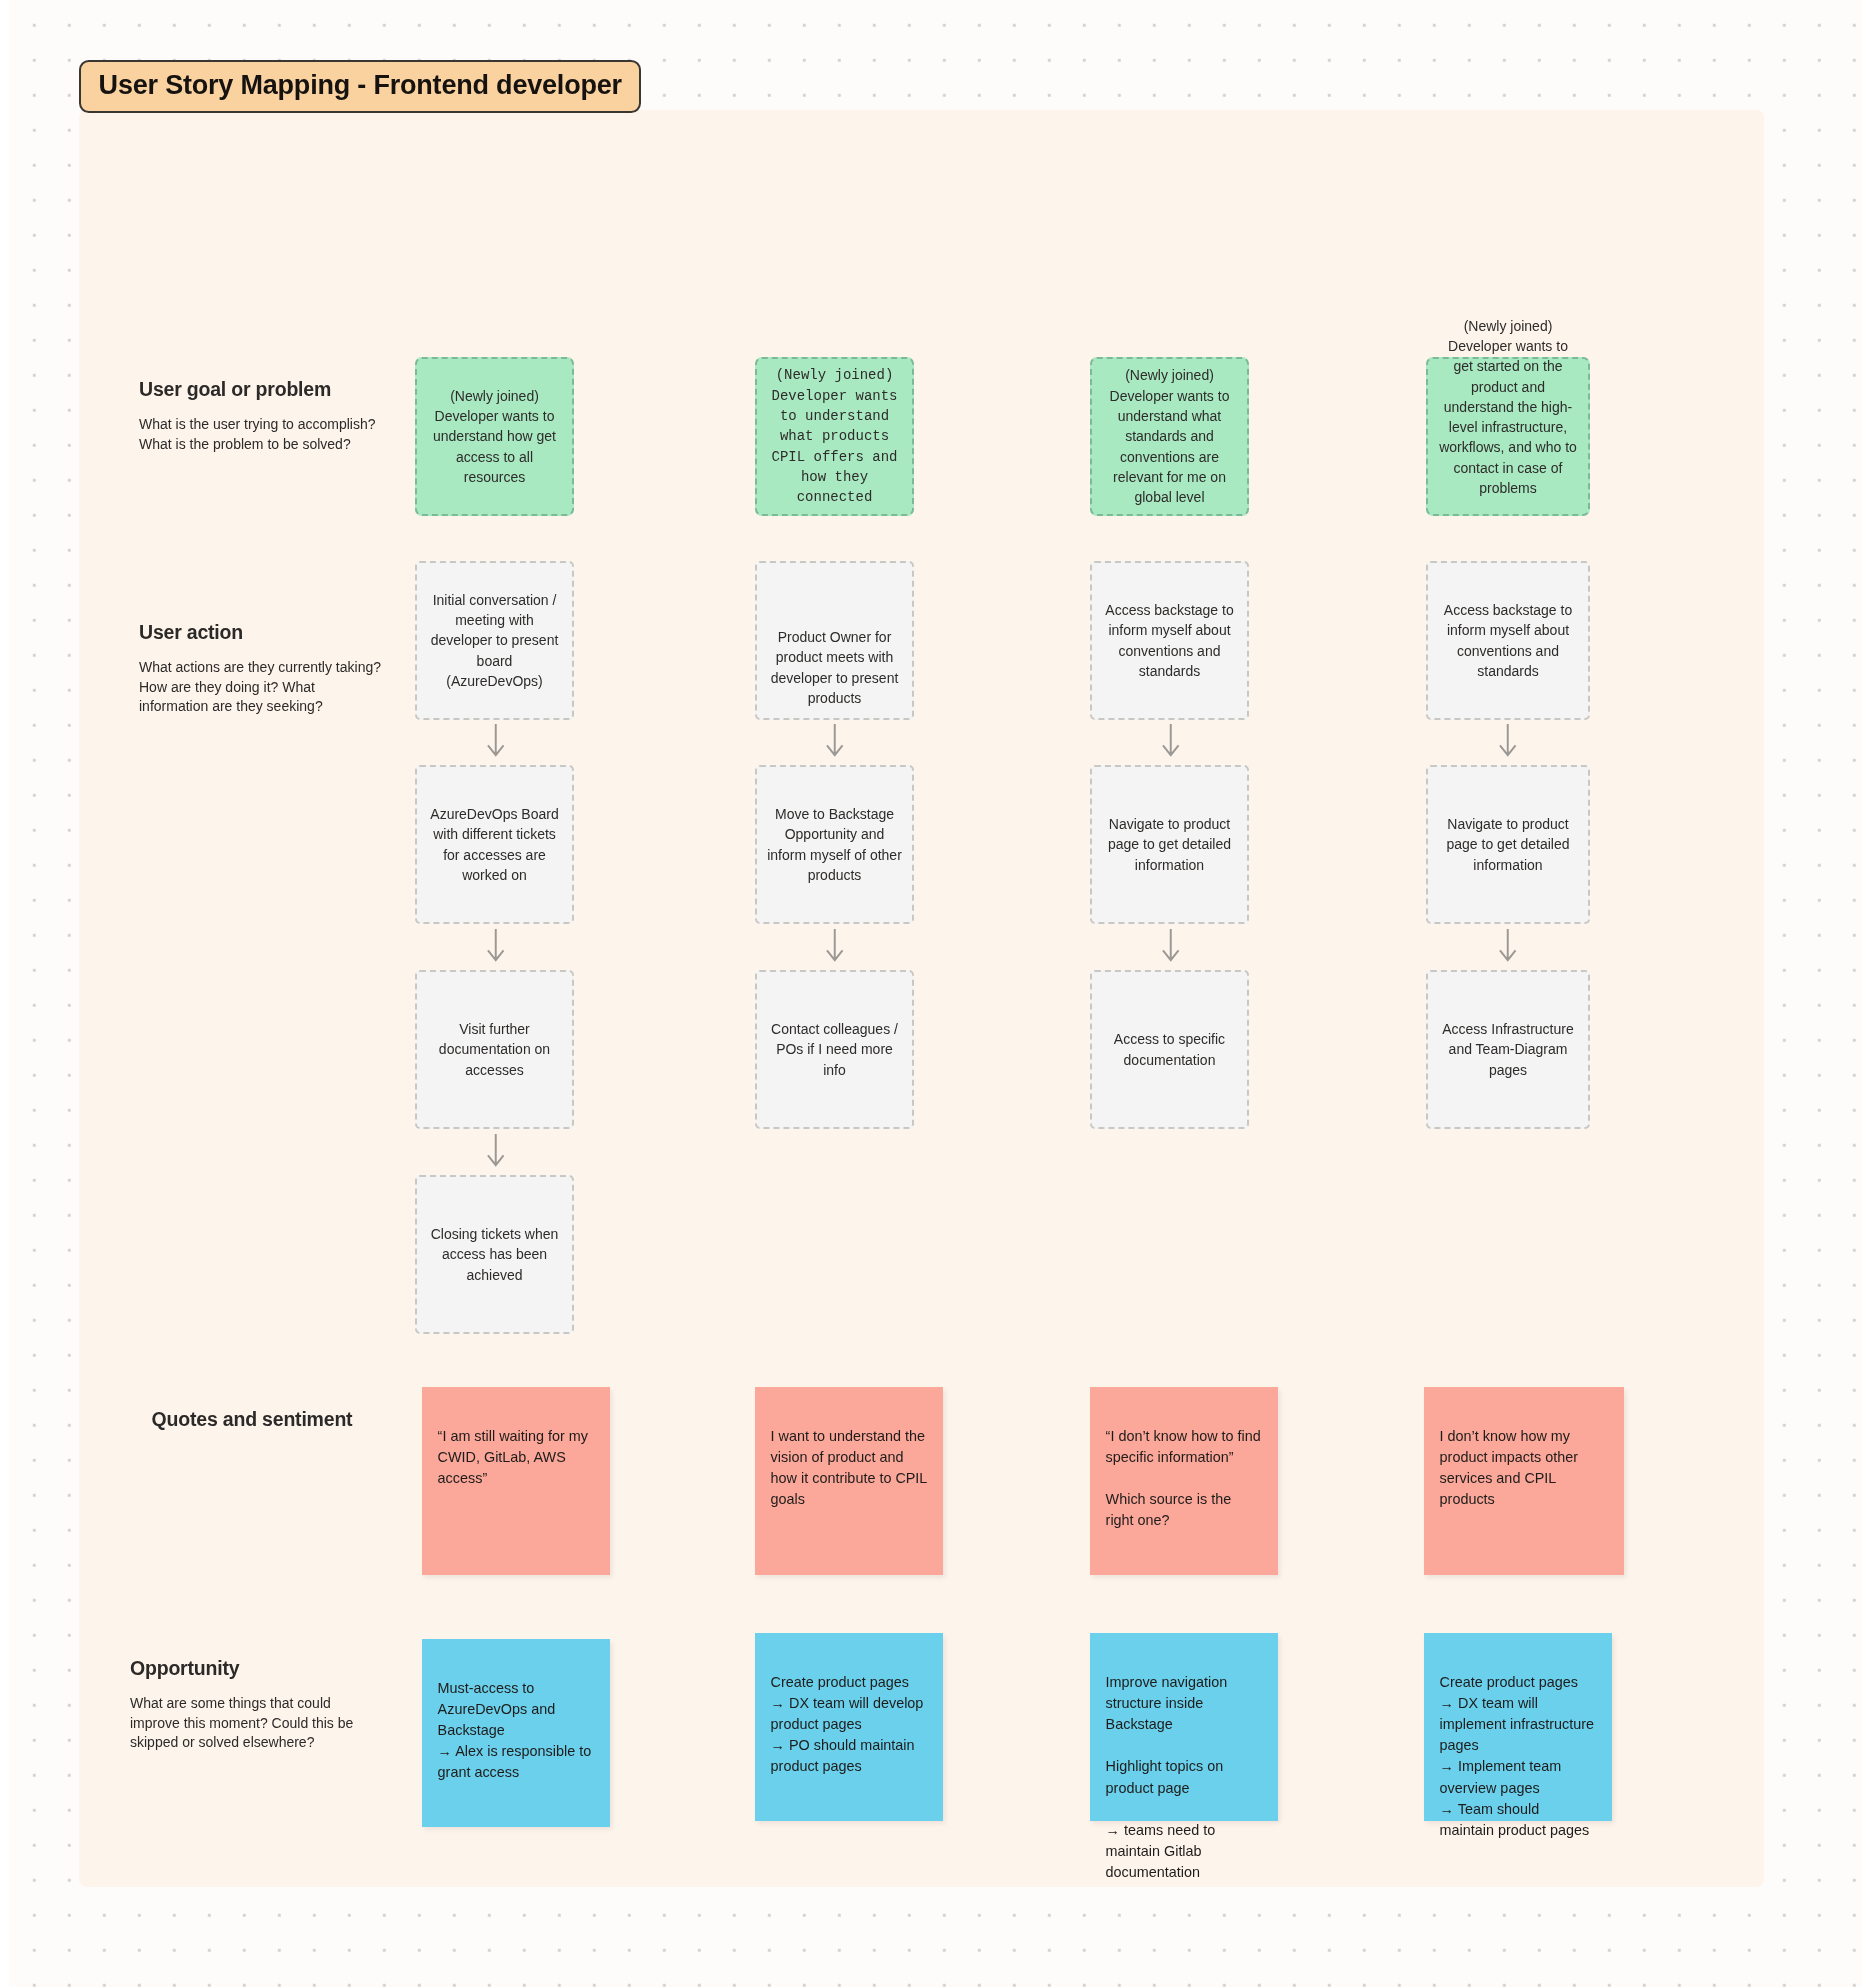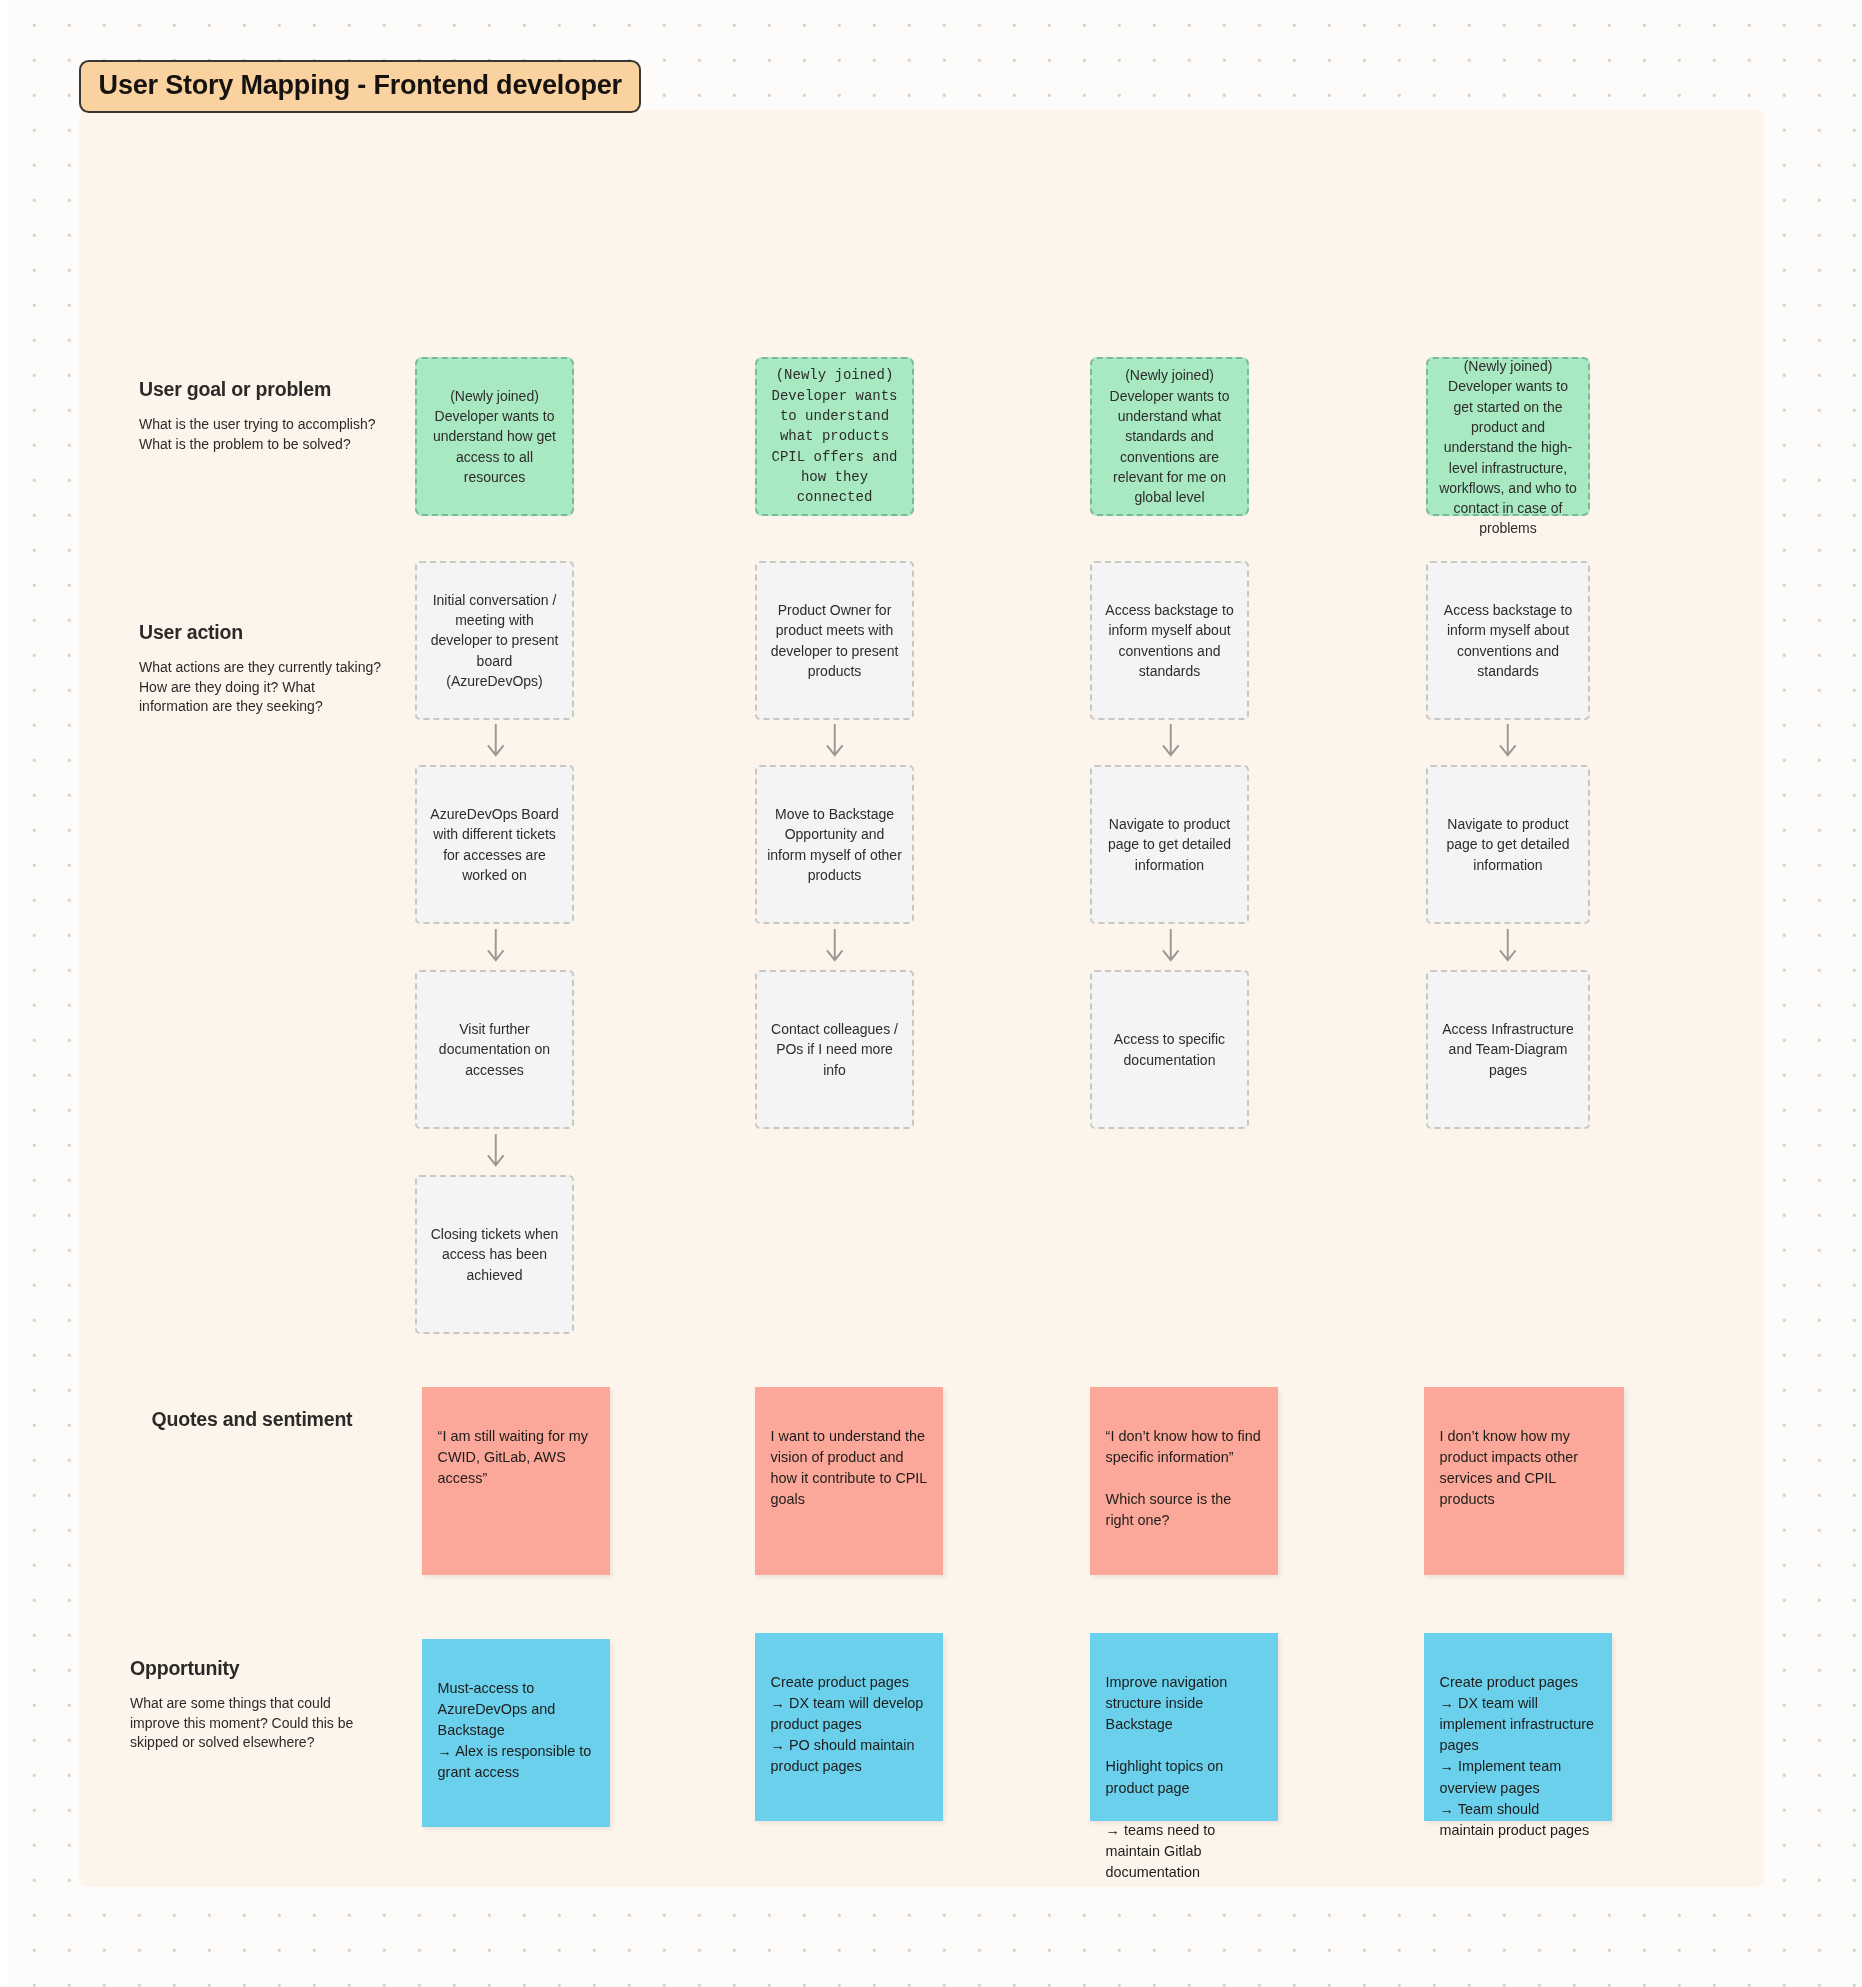--- a/index.html
+++ b/index.html
@@ -83,21 +83,21 @@
     line-height: 1.45;
     color: #2e2c2a;
   }
 
   .goal-card {
     background: #a8e9c2;
     border: 2px dashed #7cb996;
     border-radius: 6.8px;
   }
   .goal-card.overflow {
-    align-items: flex-start;
+    align-items: flex-end;
     padding-top: 3px;
     overflow: visible;
   }
   .goal-card.overflow .ctext {
     position: relative;
     top: -5.9px;
   }
 
   .action-card {
     background: #f4f4f4;
@@ -215,21 +215,21 @@
 
     <div class="sticky sticky-opportunity" style="left:343px; top:1529px; width:188px; height:188px;">
       <span>Must-access to AzureDevOps and Backstage
 → Alex is responsible to grant access</span>
     </div>
 
     <div class="card goal-card" style="left:676px; top:247px; width:159px; height:159px;font-family:Liberation Mono, monospace;">
       <span class="ctext">(Newly joined) Developer wants to understand what products CPIL offers and how they connected</span>
     </div>
 
-    <div class="card action-card" style="left:676px; top:451px; width:159px; height:159px;">
+    <div class="card action-card" style="left:676px; top:451px; width:159px; height:159px;align-items:flex-end;">
       <span>Product Owner for product meets with developer to present products</span>
     </div>
     <div class="arrow" style="left:745px; top:614px;">
       <svg width="21.5" height="37" viewBox="0 0 22 38">
           <path d="M11 0 V30 M3 22 L11 32 L19 22" stroke="#9b9894" stroke-width="2" fill="none"></path>
         </svg>
     </div>
 
     <div class="card action-card" style="left:676px; top:655px; width:159px; height:159px;">
       <span>Move to Backstage Opportunity and inform myself of other products</span>

